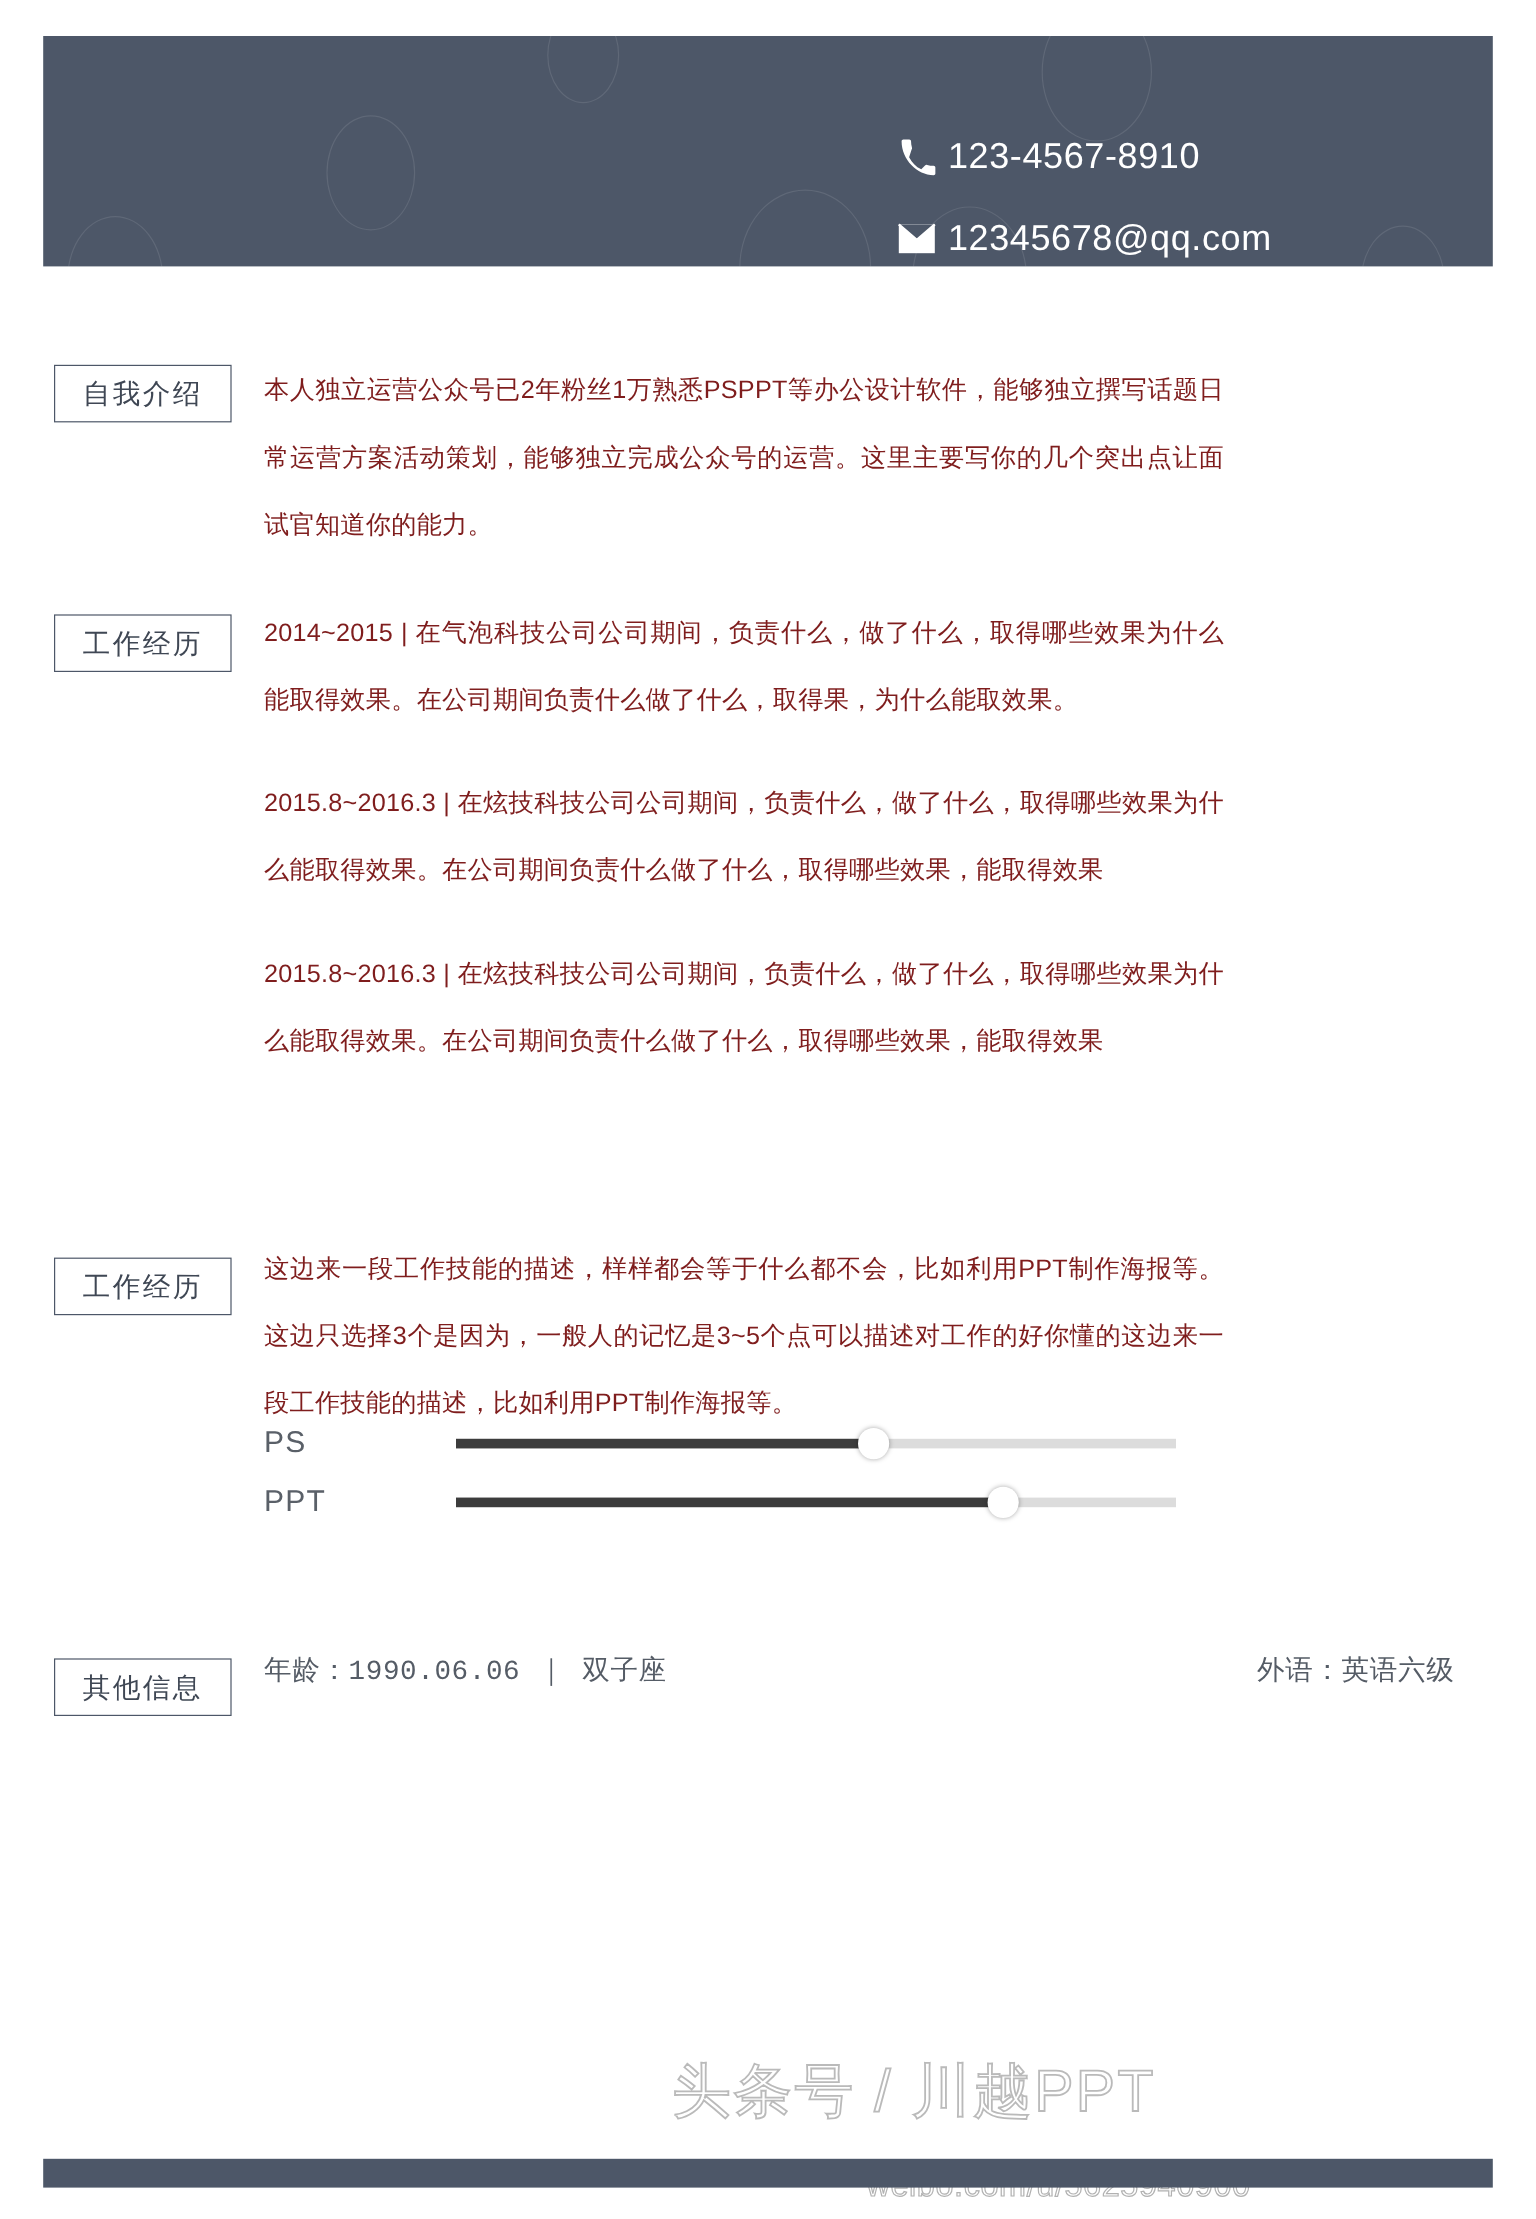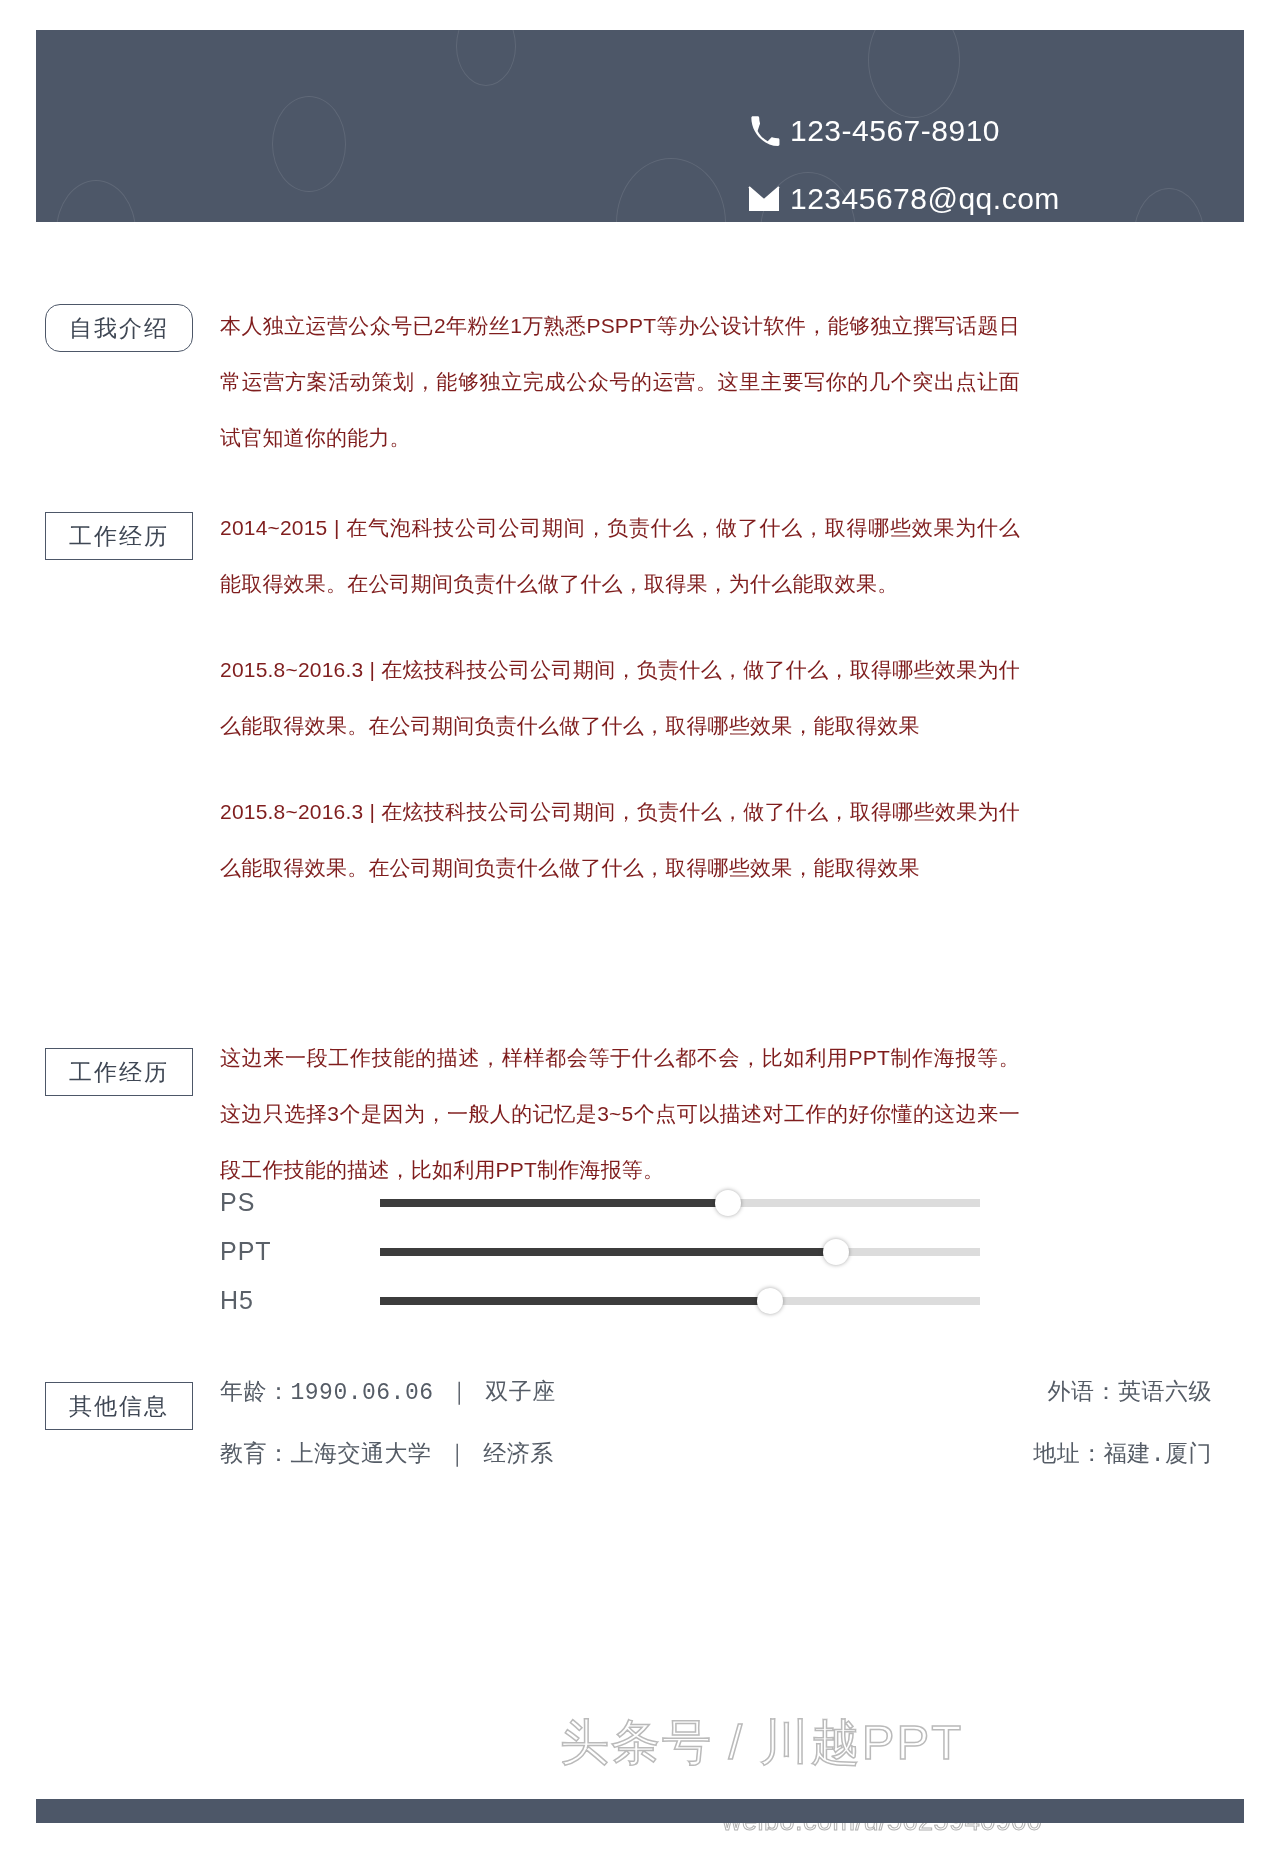--- a/index.html
+++ b/index.html
@@ -222,21 +222,21 @@
           <path d="M1 1 L16 14 L31 1 Z" fill="#4d5768"></path>
           <path d="M1 1 L16 14 L31 1" fill="none" stroke="#ffffff" stroke-width="2"></path>
         </svg>
       </span>
       <span class="contact-text">12345678@qq.com</span>
     </div>
   </div>
 </div>
 
 <div class="section" style="top:298px;">
-  <div class="tag" style="top:6px;border-radius:15px;">自我介绍</div>
+  <div class="tag" style="top:6px;">自我介绍</div>
   <div class="body-text" style="top:0;">
     <div class="para">本人独立运营公众号已2年粉丝1万熟悉PSPPT等办公设计软件，能够独立撰写话题日常运营方案活动策划，能够独立完成公众号的运营。这里主要写你的几个突出点让面试官知道你的能力。</div>
   </div>
 </div>
 
 <div class="section" style="top:500px;">
   <div class="tag" style="top:12px;">工作经历</div>
   <div class="body-text" style="top:0;">
     <div class="para">2014~2015 | 在气泡科技公司公司期间，负责什么，做了什么，取得哪些效果为什么能取得效果。在公司期间负责什么做了什么，取得果，为什么能取效果。</div>
     <div class="para">2015.8~2016.3 | 在炫技科技公司公司期间，负责什么，做了什么，取得哪些效果为什么能取得效果。在公司期间负责什么做了什么，取得哪些效果，能取得效果</div>
@@ -258,40 +258,29 @@
         <span class="skill-knob" style="left: 58%;"></span>
       </span>
     </div>
     <div class="skill-row">
       <span class="skill-label">PPT</span>
       <span class="skill-track" style="background: rgb(220, 220, 220);">
         <span class="skill-fill" style="width: 76%; background: rgb(60, 60, 60);"></span>
         <span class="skill-knob" style="left: 76%;"></span>
       </span>
     </div>
-    <div class="skill-row">
-      <span class="skill-label">H5</span>
-      <span class="skill-track" style="background: rgb(220, 220, 220);">
-        <span class="skill-fill" style="width: 65%; background: rgb(60, 60, 60);"></span>
-        <span class="skill-knob" style="left: 65%;"></span>
-      </span>
-    </div>
   </div>
 </div>
 
 <div class="section" style="top:1360px;">
   <div class="tag" style="top:22px;">其他信息</div>
   <div class="info-grid" style="top:0;">
     <div class="info-row">
       <span class="info-cell">年龄：1990.06.06 ｜ 双子座</span>
       <span class="info-cell right">外语：英语六级</span>
     </div>
-    <div class="info-row">
-      <span class="info-cell">教育：上海交通大学 ｜ 经济系</span>
-      <span class="info-cell right">地址：福建.厦门</span>
-    </div>
   </div>
 </div>
 
 <div class="wm-main">头条号 / 川越PPT</div>
 <div class="wm-sub">weibo.com/u/5625940900</div>
 
 <div class="footer-bar" style="background: rgb(77, 87, 104);"></div>
 
 </body></html>

